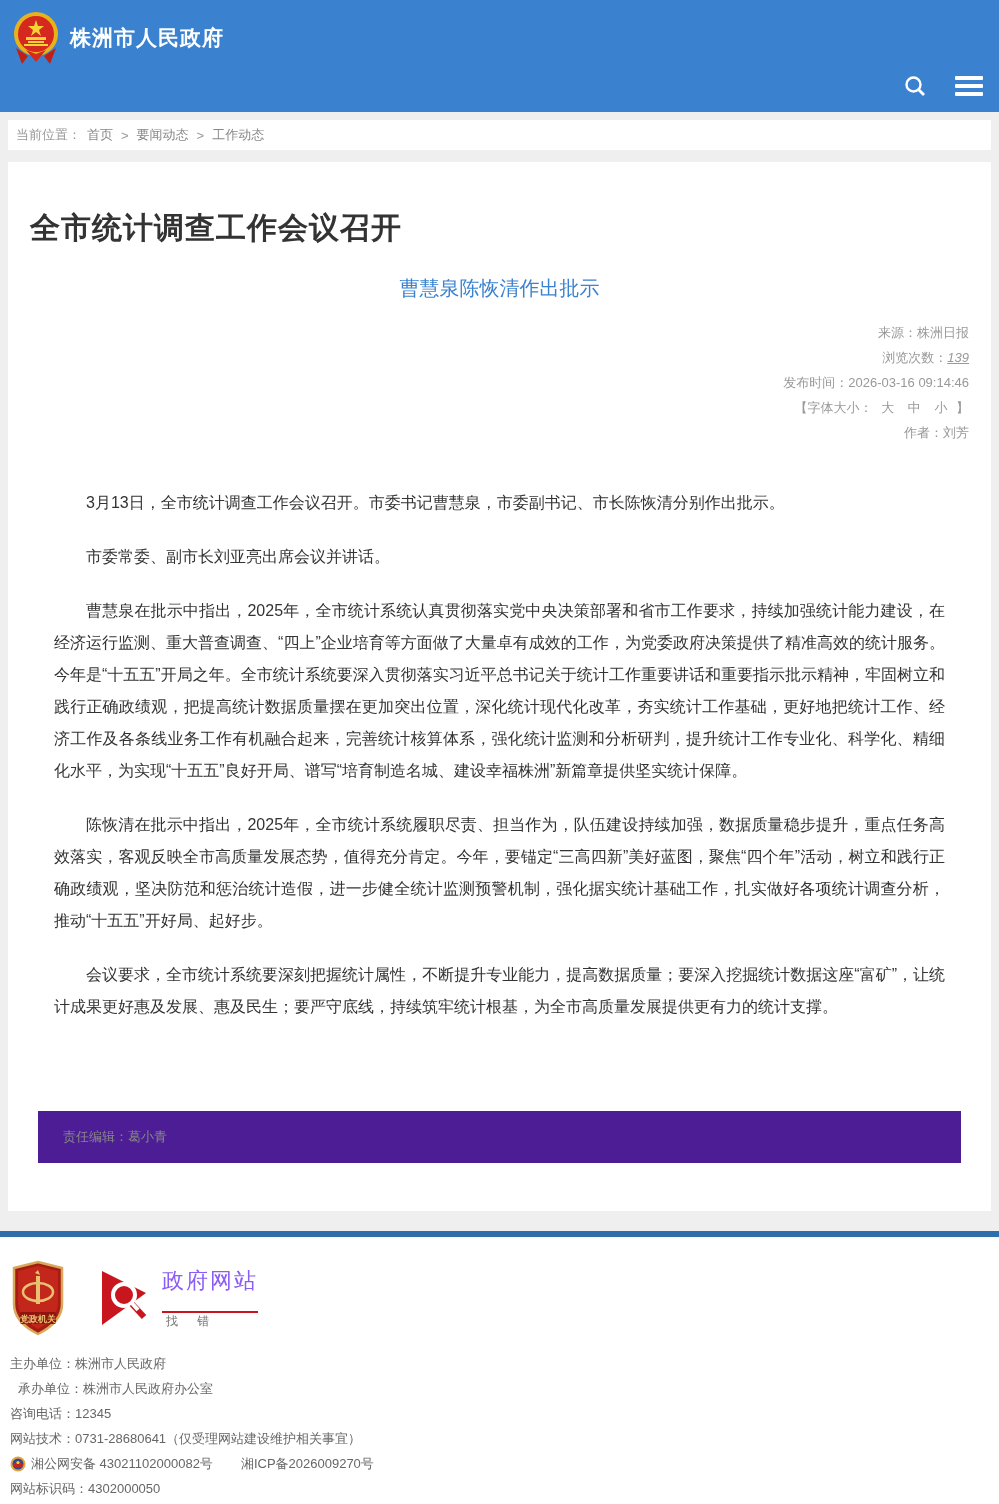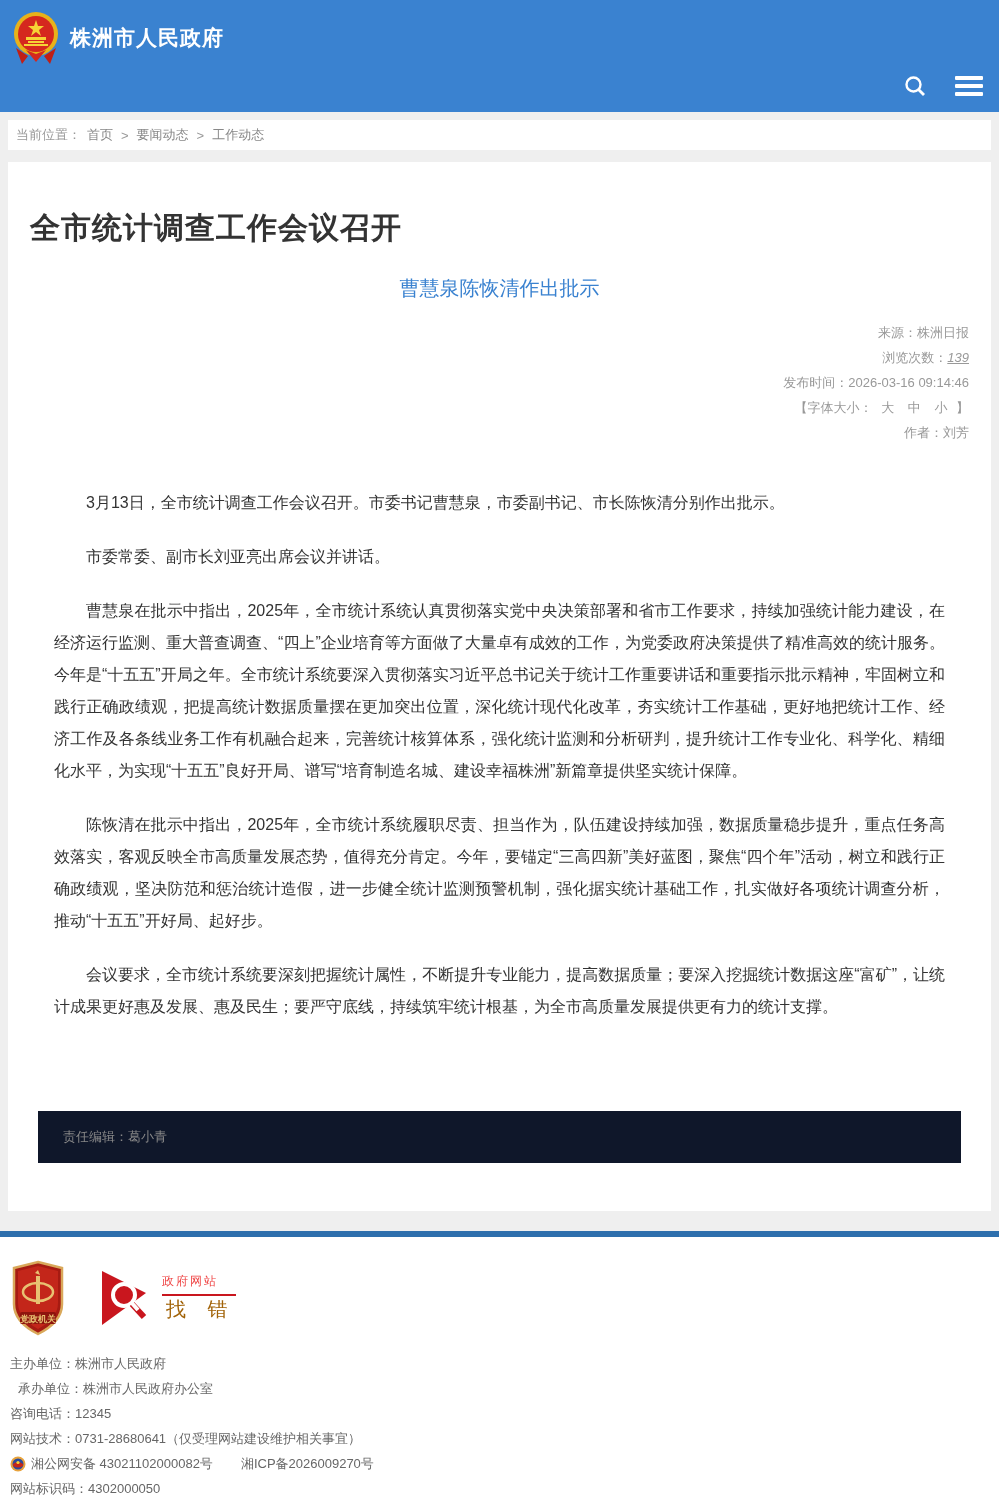--- a/index.html
+++ b/index.html
@@ -27,31 +27,31 @@
   .article-subtitle { text-align:center; font-size:20px; color:#3a82d0; margin-top:26px; cursor:pointer; }
   .meta-block { margin-top:18px; text-align:right; font-size:13px; color:#999; }
   .meta-block .meta-row { line-height:25px; }
   .views-num { font-style:italic;text-decoration:underline; }
   .fontsize-row a { color:#999; text-decoration:none; margin:0 5px; cursor:pointer; }
 
   .article-body { margin-top:42px; }
   .article-body p { font-size:16px; color:#333; line-height:32px; text-indent:2em;
                     text-align:justify; margin:22px 24px; }
 
-  .editor-box { margin:88px 8px 0 8px; background:#0f172a; height:52px; line-height:52px;
+  .editor-box { margin:88px 8px 0 8px; background:#4c1d95; height:52px; line-height:52px;
                 padding-left:25px; font-size:13px; color:#888; }
 
   
   .footer-divider { height:6px; background:#2d6fad; margin-top:20px; }
   .site-footer { background:#ffffff; padding:22px 0 34px 10px; min-height:286px; }
   .badges-row { display:flex; align-items:center; gap:34px; min-height:78px; }
   .zhaocuo-badge { display:flex; align-items:center; cursor:pointer; }
   .zhaocuo-text { margin-left:6px; }
-  .zc-line1 { font-size:12px; color:#ef4444; letter-spacing:2px; padding-bottom:4px; border-bottom:2px solid #c9161e; }
-  .zc-line2 { font-size:20px; color:#a16207; letter-spacing:8px; margin-top:0; padding-left:4px; }
+  .zc-line1 { font-size:22px; color:#8b5cf6; letter-spacing:2px; padding-bottom:15px; border-bottom:2px solid #c9161e; }
+  .zc-line2 { font-size:12px; color:#737373; letter-spacing:8px; margin-top:0; padding-left:4px; }
   .footer-info { margin-top:14px; font-size:13px; color:#666; }
   .footer-info .f-line { line-height:25px; display:flex; align-items:center; }
   .f-line.indented { padding-left:8px; }
   .f-line a { color:#666; text-decoration:none; cursor:pointer; }
   .gongan-icon { margin-right:5px; display:inline-flex; }
   .icp-link { margin-left:28px; }
 </style>
 </head>
 <body>
 

